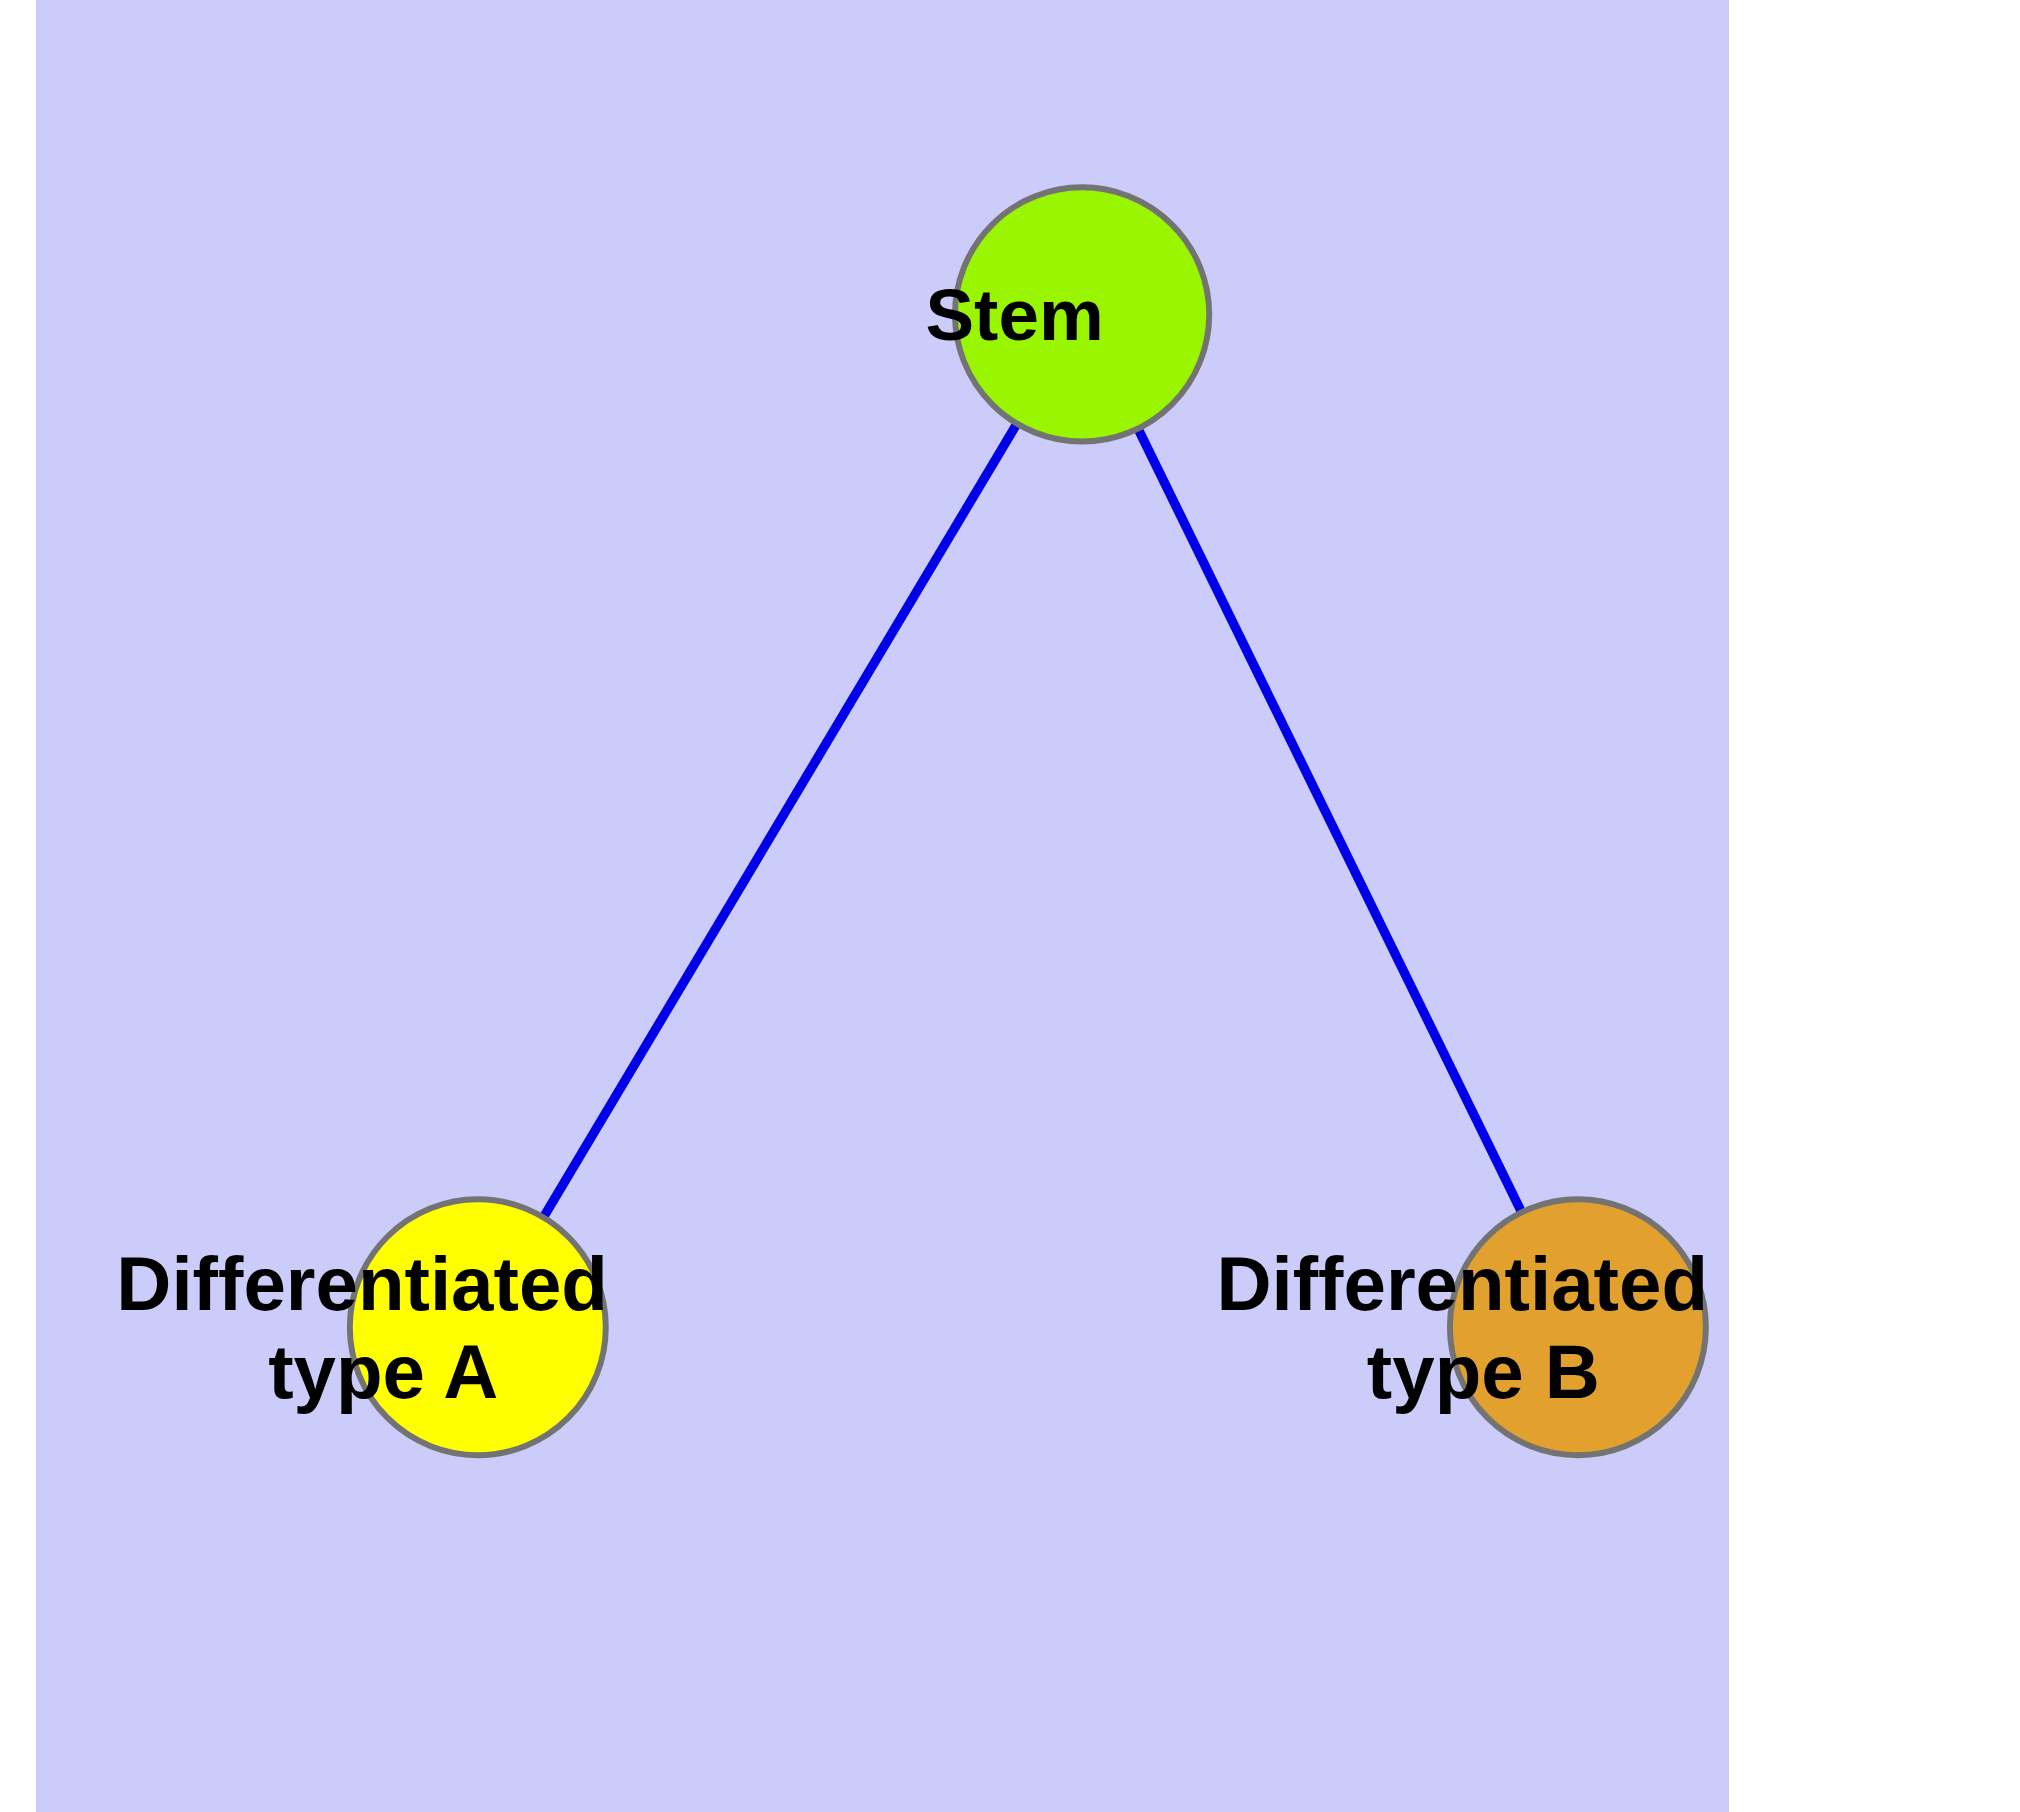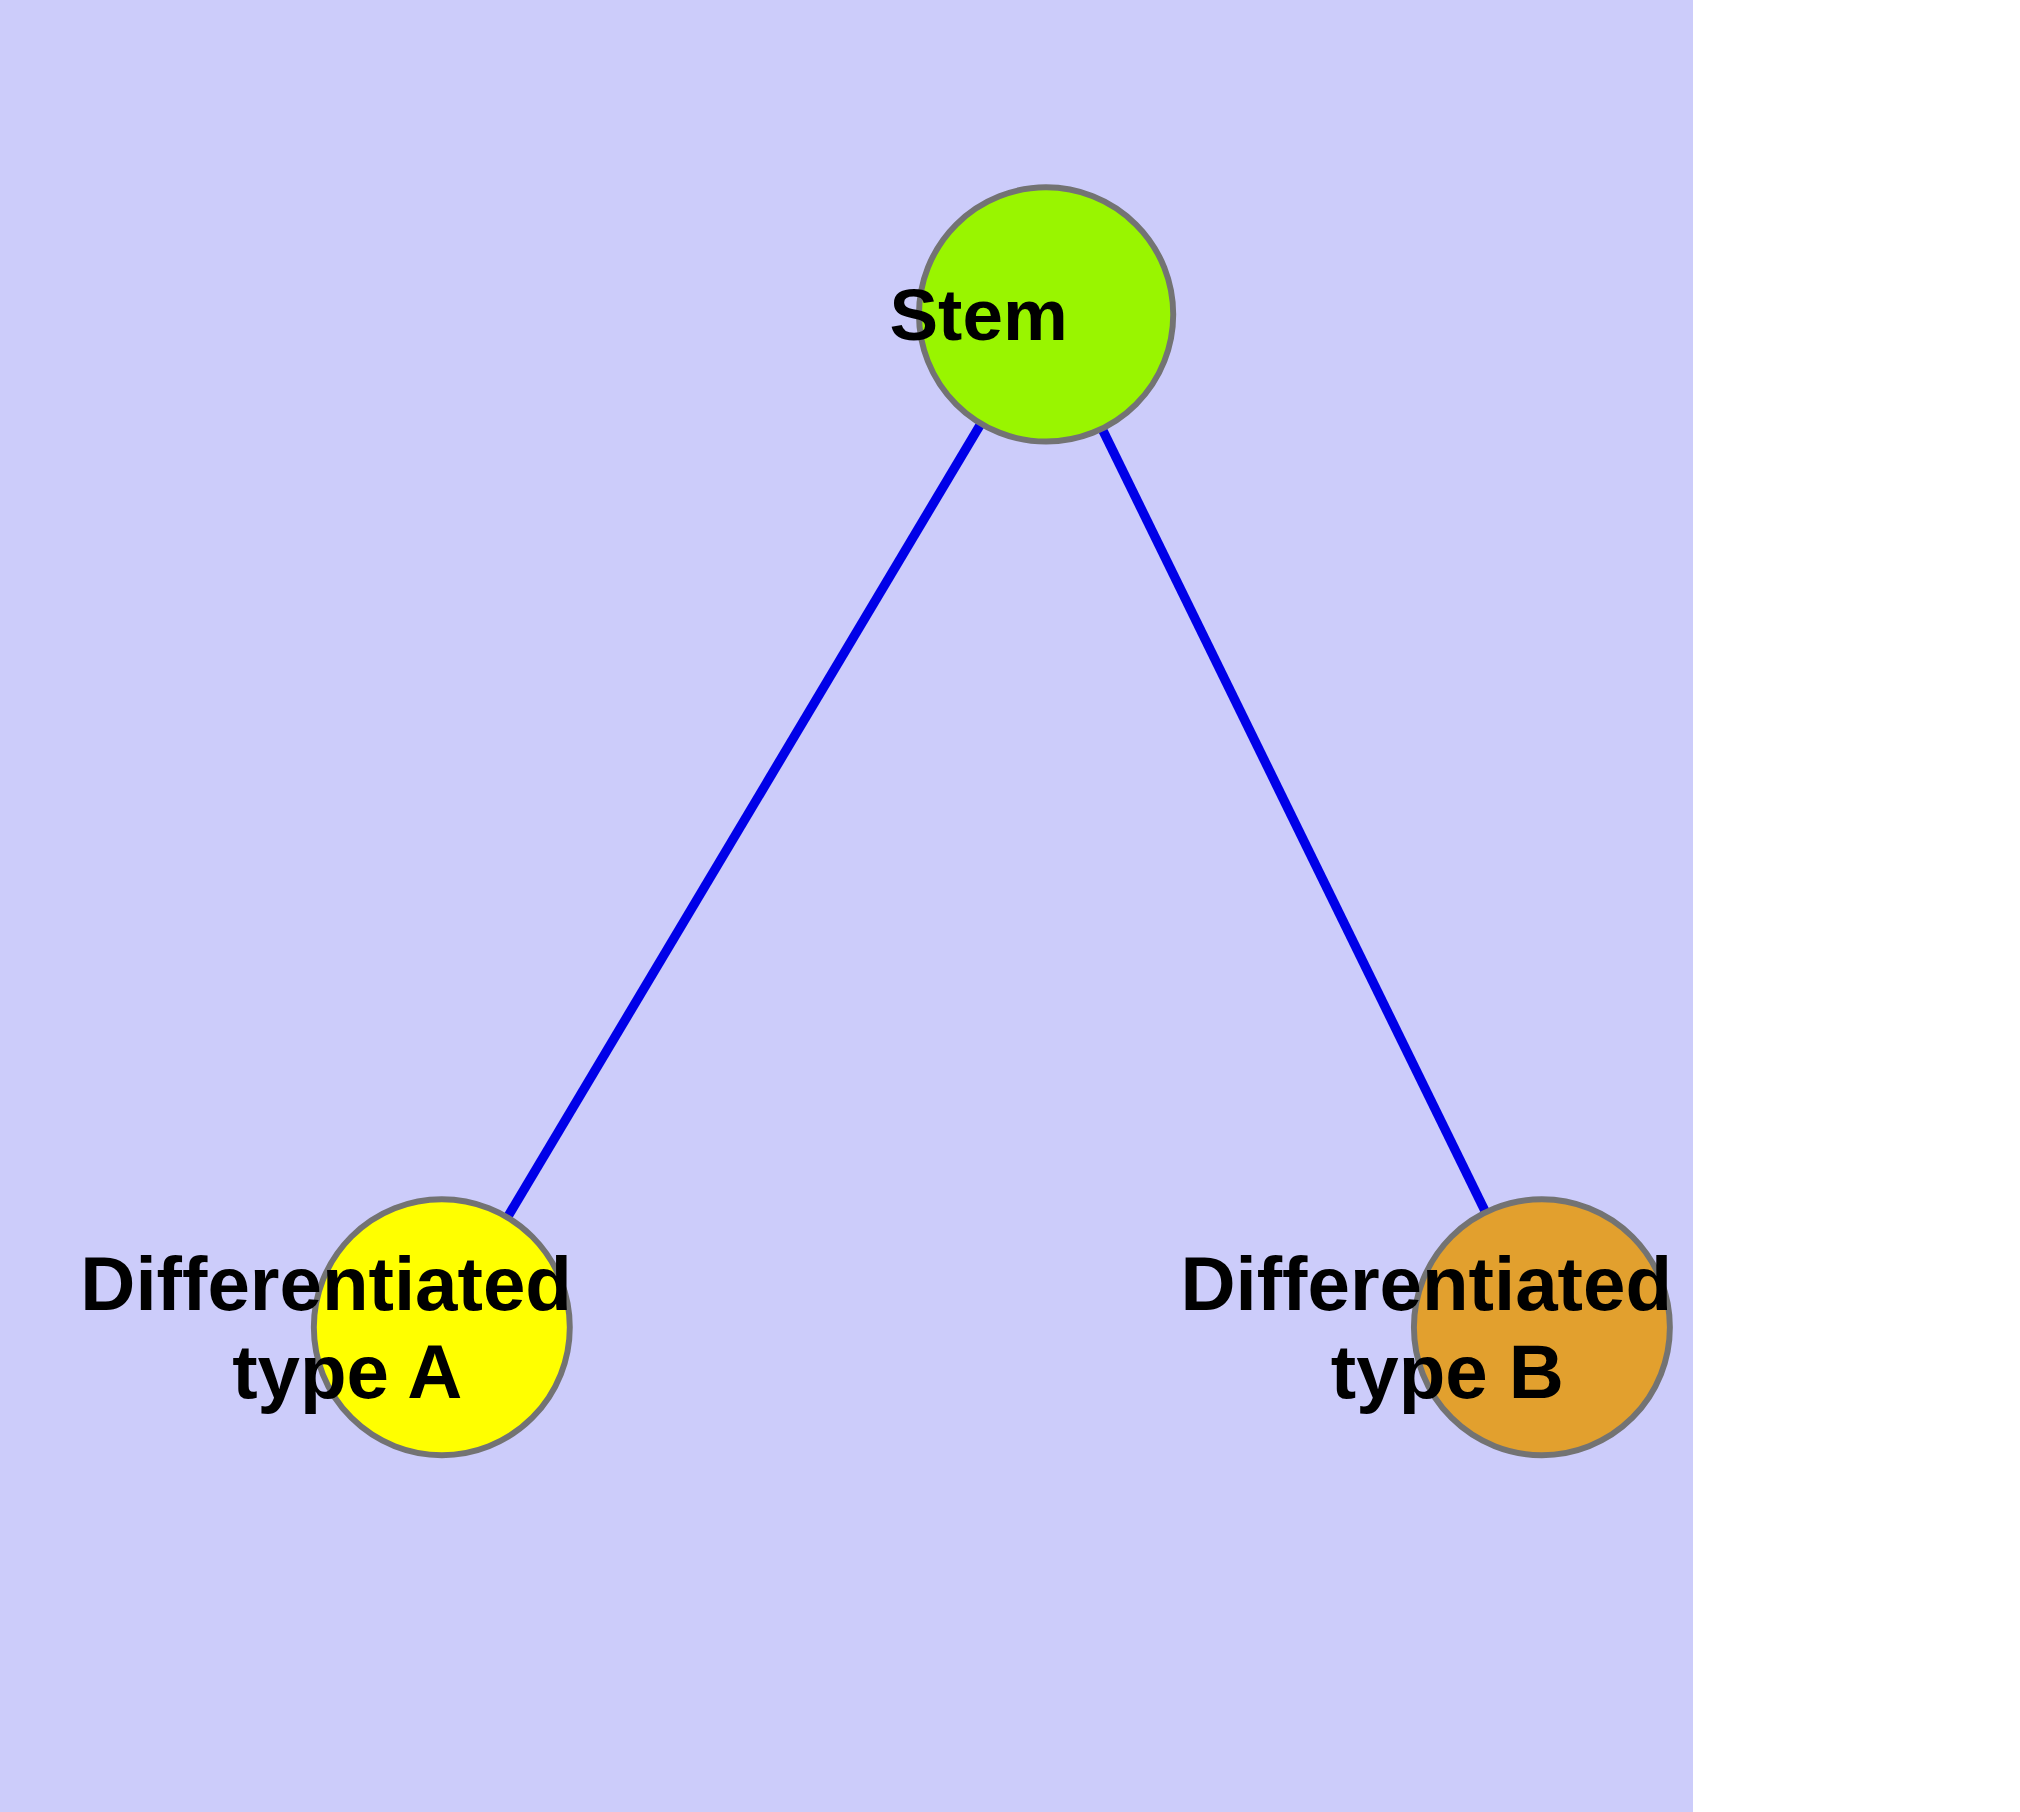--- a/index.html
+++ b/index.html
@@ -50,21 +50,21 @@
   .label-stem {
     font-size: 86px;
   }
   .label-two-line {
     font-size: 90px;
   }
 </style>
 </head>
 <body>
 
-<div id="canvas" style="width: 1693px; height: 1812px;">
+<div id="canvas" style="width: 1693px; height: 1812px; margin-left: 36px;">
   <div id="bg-rect" style="width: 2021px; height: 1812px; background: rgb(204, 204, 250);"></div>
 
   <svg id="graph-svg" viewBox="0 0 2384 2138" xmlns="http://www.w3.org/2000/svg">
 
     <g>
       <line class="edge-line" x1="1157.1429121610752" y1="499.81377274546304" x2="598.3694684245177" y2="1436.3274687695673" stroke="#0000e8"></line>
       <line class="edge-line" x1="1299.9522814747047" y1="505.7230365167046" x2="1752.6080366487972" y2="1430.3788099065173" stroke="#0000e8"></line>
     </g>
 
     <g>

